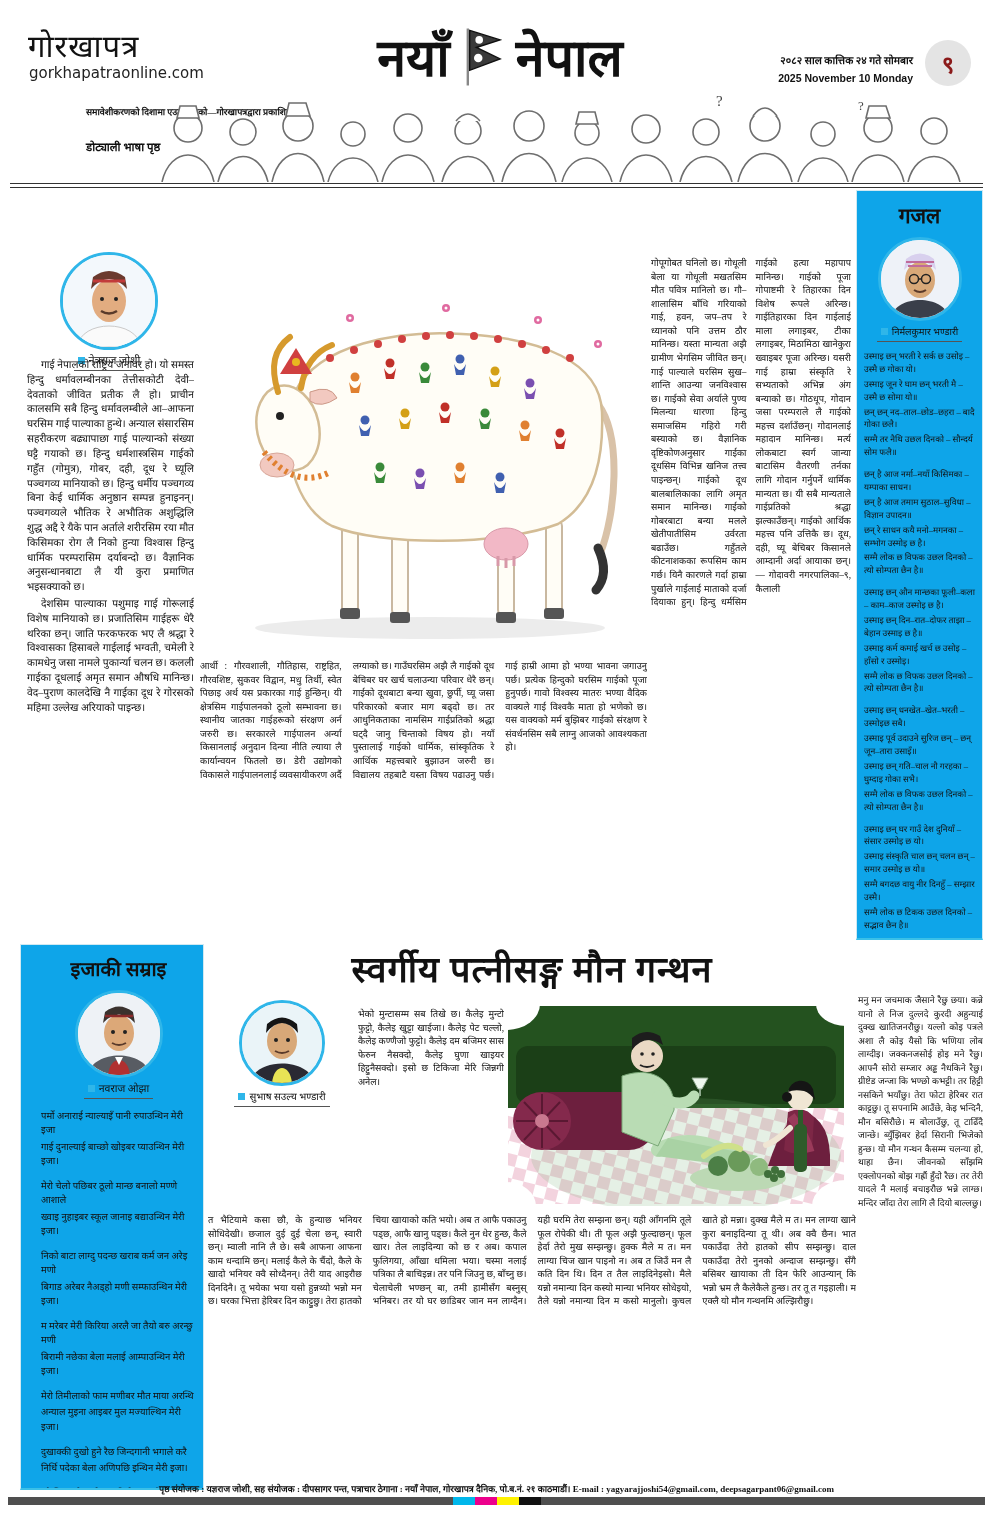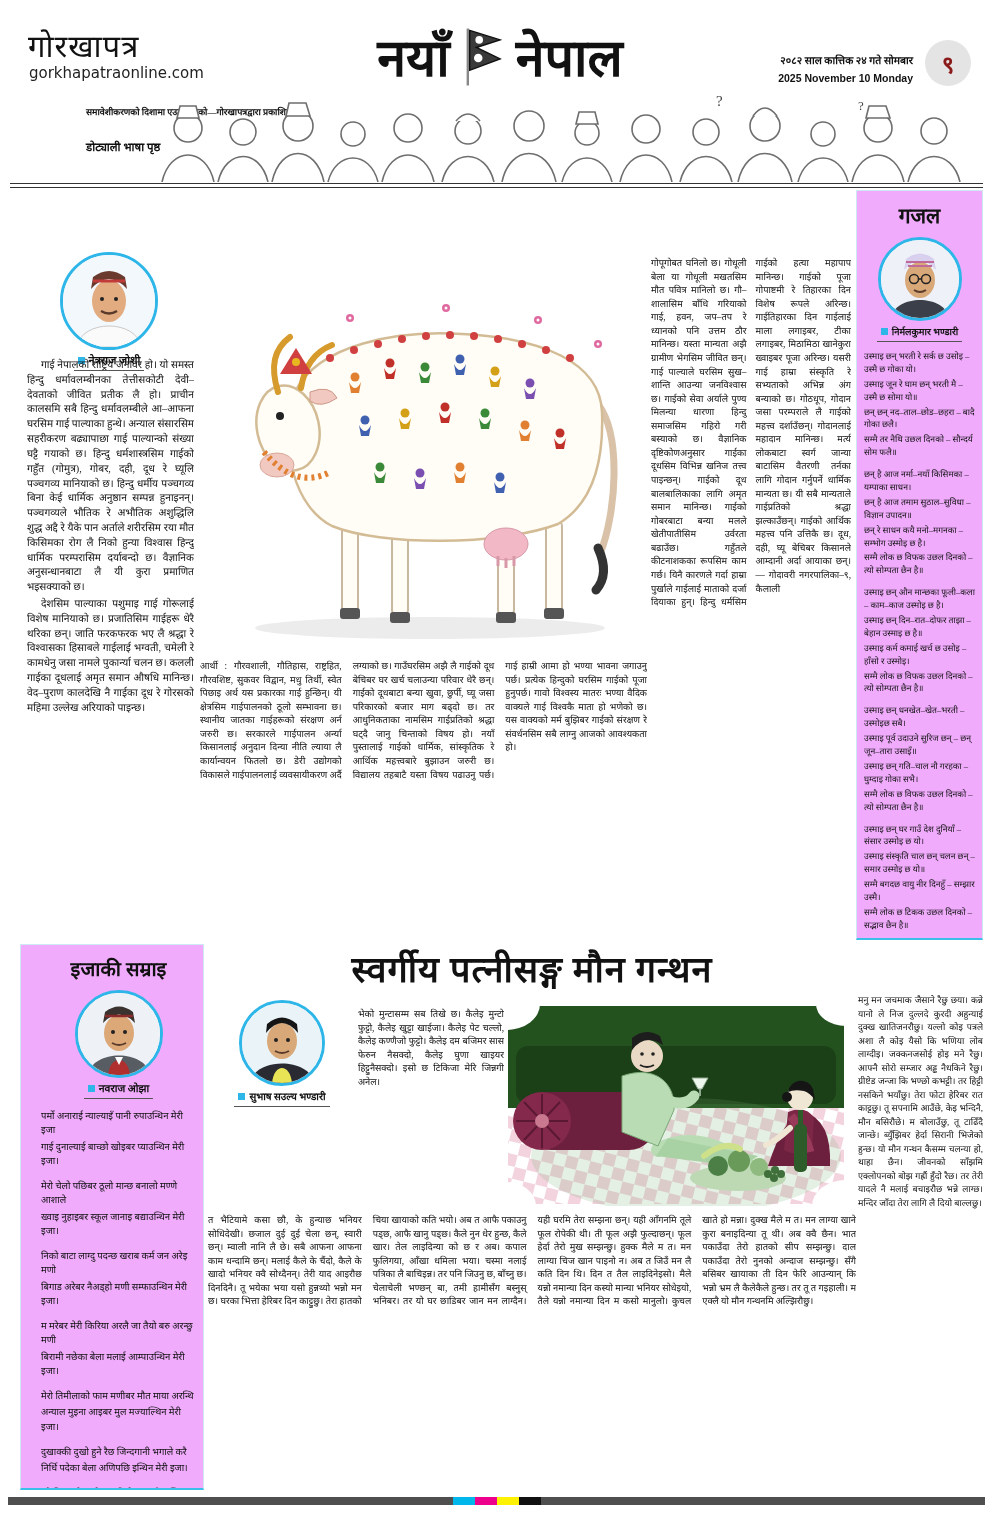--- a/index.html
+++ b/index.html
@@ -16,31 +16,31 @@
   .dateblock{right:80px;top:52px;text-align:right;font-size:10.5px;font-weight:bold;line-height:1.7;}
   .dateblock .en{font-family:"Liberation Sans",sans-serif;font-weight:bold;}
   .pagenum{right:22px;top:40px;width:46px;height:46px;border-radius:50%;background:#e4e4e4;
            color:#8b1a1a;font-size:24px;font-weight:bold;display:flex;align-items:center;justify-content:center;}
   .crowd{left:158px;top:88px;width:805px;height:94px;}
   .rule{left:10px;right:10px;top:183px;height:3px;border-top:1.5px solid #333;border-bottom:1.5px solid #333;}
   
   .h1{left:185px;top:194px;width:670px;text-align:center;font-size:46px;font-weight:bold;letter-spacing:2px;line-height:1.1;}
   .acard{text-align:center;}
   .ph{border-radius:50%;border:3px solid #2fb6e9;overflow:hidden;background:#fdfdfd;margin:0 auto;}
-  .byline{display:inline-block;font-weight:bold;border-bottom:1px solid #555;padding:0 4px 3px;}
+  .byline{display:inline-block;font-weight:normal;border-bottom:1px solid #555;padding:0 4px 3px;}
   .sq{display:inline-block;width:7px;height:7px;background:#2fb6e9;margin-right:4px;}
   .colA{left:27px;top:358px;width:167px;height:574px;font-size:10.3px;text-align:justify;line-height:1.44;overflow:hidden;}
   .colA p{margin:0 0 2px;text-indent:14px;}
   .cow{left:200px;top:252px;width:445px;height:402px;}
   .colR{left:651px;top:257px;width:200px;height:676px;font-size:9.3px;column-count:2;column-gap:9px;
         text-align:justify;line-height:1.46;overflow:hidden;}
   .colB{left:200px;top:660px;width:447px;height:272px;font-size:9.3px;column-count:3;column-gap:11px;
         text-align:justify;line-height:1.46;overflow:hidden;}
   
-  .sidebox{background:#f0abfc;border:1px solid #cfe9f2;border-bottom:2px solid #3ac0e8;box-sizing:border-box;padding:8px 7px;overflow:hidden;}
+  .sidebox{background:#0ea5e9;border:1px solid #cfe9f2;border-bottom:2px solid #3ac0e8;box-sizing:border-box;padding:8px 7px;overflow:hidden;}
   .ghbox{left:856px;top:190px;width:127px;height:750px;}
   .izbox{left:20px;top:944px;width:184px;height:546px;padding-left:20px;}
   .boxhdr{text-align:center;font-size:21px;font-weight:bold;margin:2px 0 8px;}
   .gl{font-size:8.6px;line-height:1.5;margin-bottom:2px;}
   .gl:nth-of-type(4n){margin-bottom:9px;}
   .pl{font-size:9.5px;line-height:1.5;margin-bottom:2px;}
   .pl:nth-of-type(2n){margin-bottom:11px;}
   .bname{font-size:9.5px;}
   
   .h2{left:208px;top:944px;width:648px;text-align:center;font-size:36px;font-weight:bold;letter-spacing:1px;}
@@ -389,20 +389,21 @@
           <ellipse cx="340" cy="0" rx="30" ry="22"></ellipse>
           <ellipse cx="0" cy="202" rx="30" ry="24"></ellipse>
           <ellipse cx="340" cy="202" rx="34" ry="26"></ellipse>
         </g>
     </svg>
   </div>
 
   <div class="abs lower">त भैटियामे कसा छौ, के हुन्याछ भनियर सोधिदेखी। छजाल दुई दुई चेला छन्, स्वारी छन्। म्वाली नानि लै छे। सबै आफना आफना काम धन्दामि छन्। मलाई कैले के चैंदो, कैले के खादो भनियर क्वै सोध्दैनन्। तेरी याद आइरौछ दिनदिनै। तू भयेका भया यसो हुन्नथ्यो भन्नो मन छ। घरका भित्ता हेरिबर दिन काट्टुछु। तेरा हातको चिया खायाको कति भयो। अब त आफै पकाउनु पड्छ, आफै खानु पड्छ। कैले नुन धेर हुन्छ, कैले खार। तेल लाइदिन्या को छ र अब। कपाल फुलिगया, आँखा धमिला भया। चस्मा नलाई पत्रिका लै बाचिइन्न। तर पनि जिउनु छ, बाँच्नु छ। चेलाचेली भण्छन् बा, तमी हामीसँग बस्नुस् भनिबर। तर यो घर छाडिबर जान मन लाग्दैन। यही घरमि तेरा सम्झना छन्। यही आँगनमि तूले फूल रोपेकी थी। ती फूल अझै फुल्दाछन्। फूल हेर्दा तेरो मुख सम्झन्छु। हुक्क मैले म त। मन लाग्या चिज खान पाइनो न। अब त जिउँ मन लै कति दिन थि। दिन त तैल लाइदिनेइसो। मैले यन्नो नमान्या दिन कस्यो मान्या भनियर सोधेइयो, तैले यन्नो नमान्या दिन म कसो मानुलो। कुचल खाते हो मन्ना। दुक्ख मैले म त। मन लाग्या खाने कुरा बनाइदिन्या तू थी। अब क्वै छैन। भात पकाउँदा तेरो हातको सीप सम्झन्छु। दाल पकाउँदा तेरो नुनको अन्दाज सम्झन्छु। सँगै बसिबर खायाका ती दिन फेरि आउन्यान् कि भन्नो भ्रम लै कैलेकैले हुन्छ। तर तू त गइहाली। म एक्लै यो मौन गन्थनमि अल्झिरौछु।</div>
   <div class="abs colC">मनु मन जचमाक जैसाने रैछु छया। कन्ने यानो ले निज दुल्लदे कुरदी अहुन्याई दुक्ख खातिजनरौछु। यल्लो कोइ पत्रले अशा लै कोइ यैसो कि भणिया लोब लाग्दीइ। जक्कनजसोई होइ मने रैछु। आफ्नै सोरो सम्जार अड्ढ नैधकिने रैछु। ग्रीष्टेड जन्जा कि भण्छो कभट्टी। तर हिट्टी नसकिने भयाँछु। तेरा फोटा हेरिबर रात काट्टछु। तू सपनामि आउँछे, केइ भन्दिनै, मौन बसिरौछे। म बोलाउँछु, तू टाढिँदै जान्छे। ब्युँझिबर हेर्दा सिरानी भिजेको हुन्छ। यो मौन गन्थन कैसम्म चलन्या हो, थाहा छैन। जीवनको साँझमि एक्लोपनको बोझ गह्रौं हुँदो रैछ। तर तेरी यादले नै मलाई बचाइरौछ भन्ने लाग्छ। मन्दिर जाँदा तेरा लागि लै दियो बाल्लछु।</div>
 
+  <div class="abs fline">पृष्ठ संयोजक : यज्ञराज जोशी, सह संयोजक : दीपसागर पन्त, पत्राचार ठेगाना : नयाँ नेपाल, गोरखापत्र दैनिक, पो.ब.नं. २१ काठमाडौं। E-mail : yagyarajjoshi54@gmail.com, deepsagarpant06@gmail.com</div>
   <div class="abs pbar">
     <span style="background:#00b7eb;"></span>
     <span style="background:#ec008c;"></span>
     <span style="background:#fff200;"></span>
     <span style="background:#111;"></span>
   </div>
 
 </div>
 
 </body></html>

